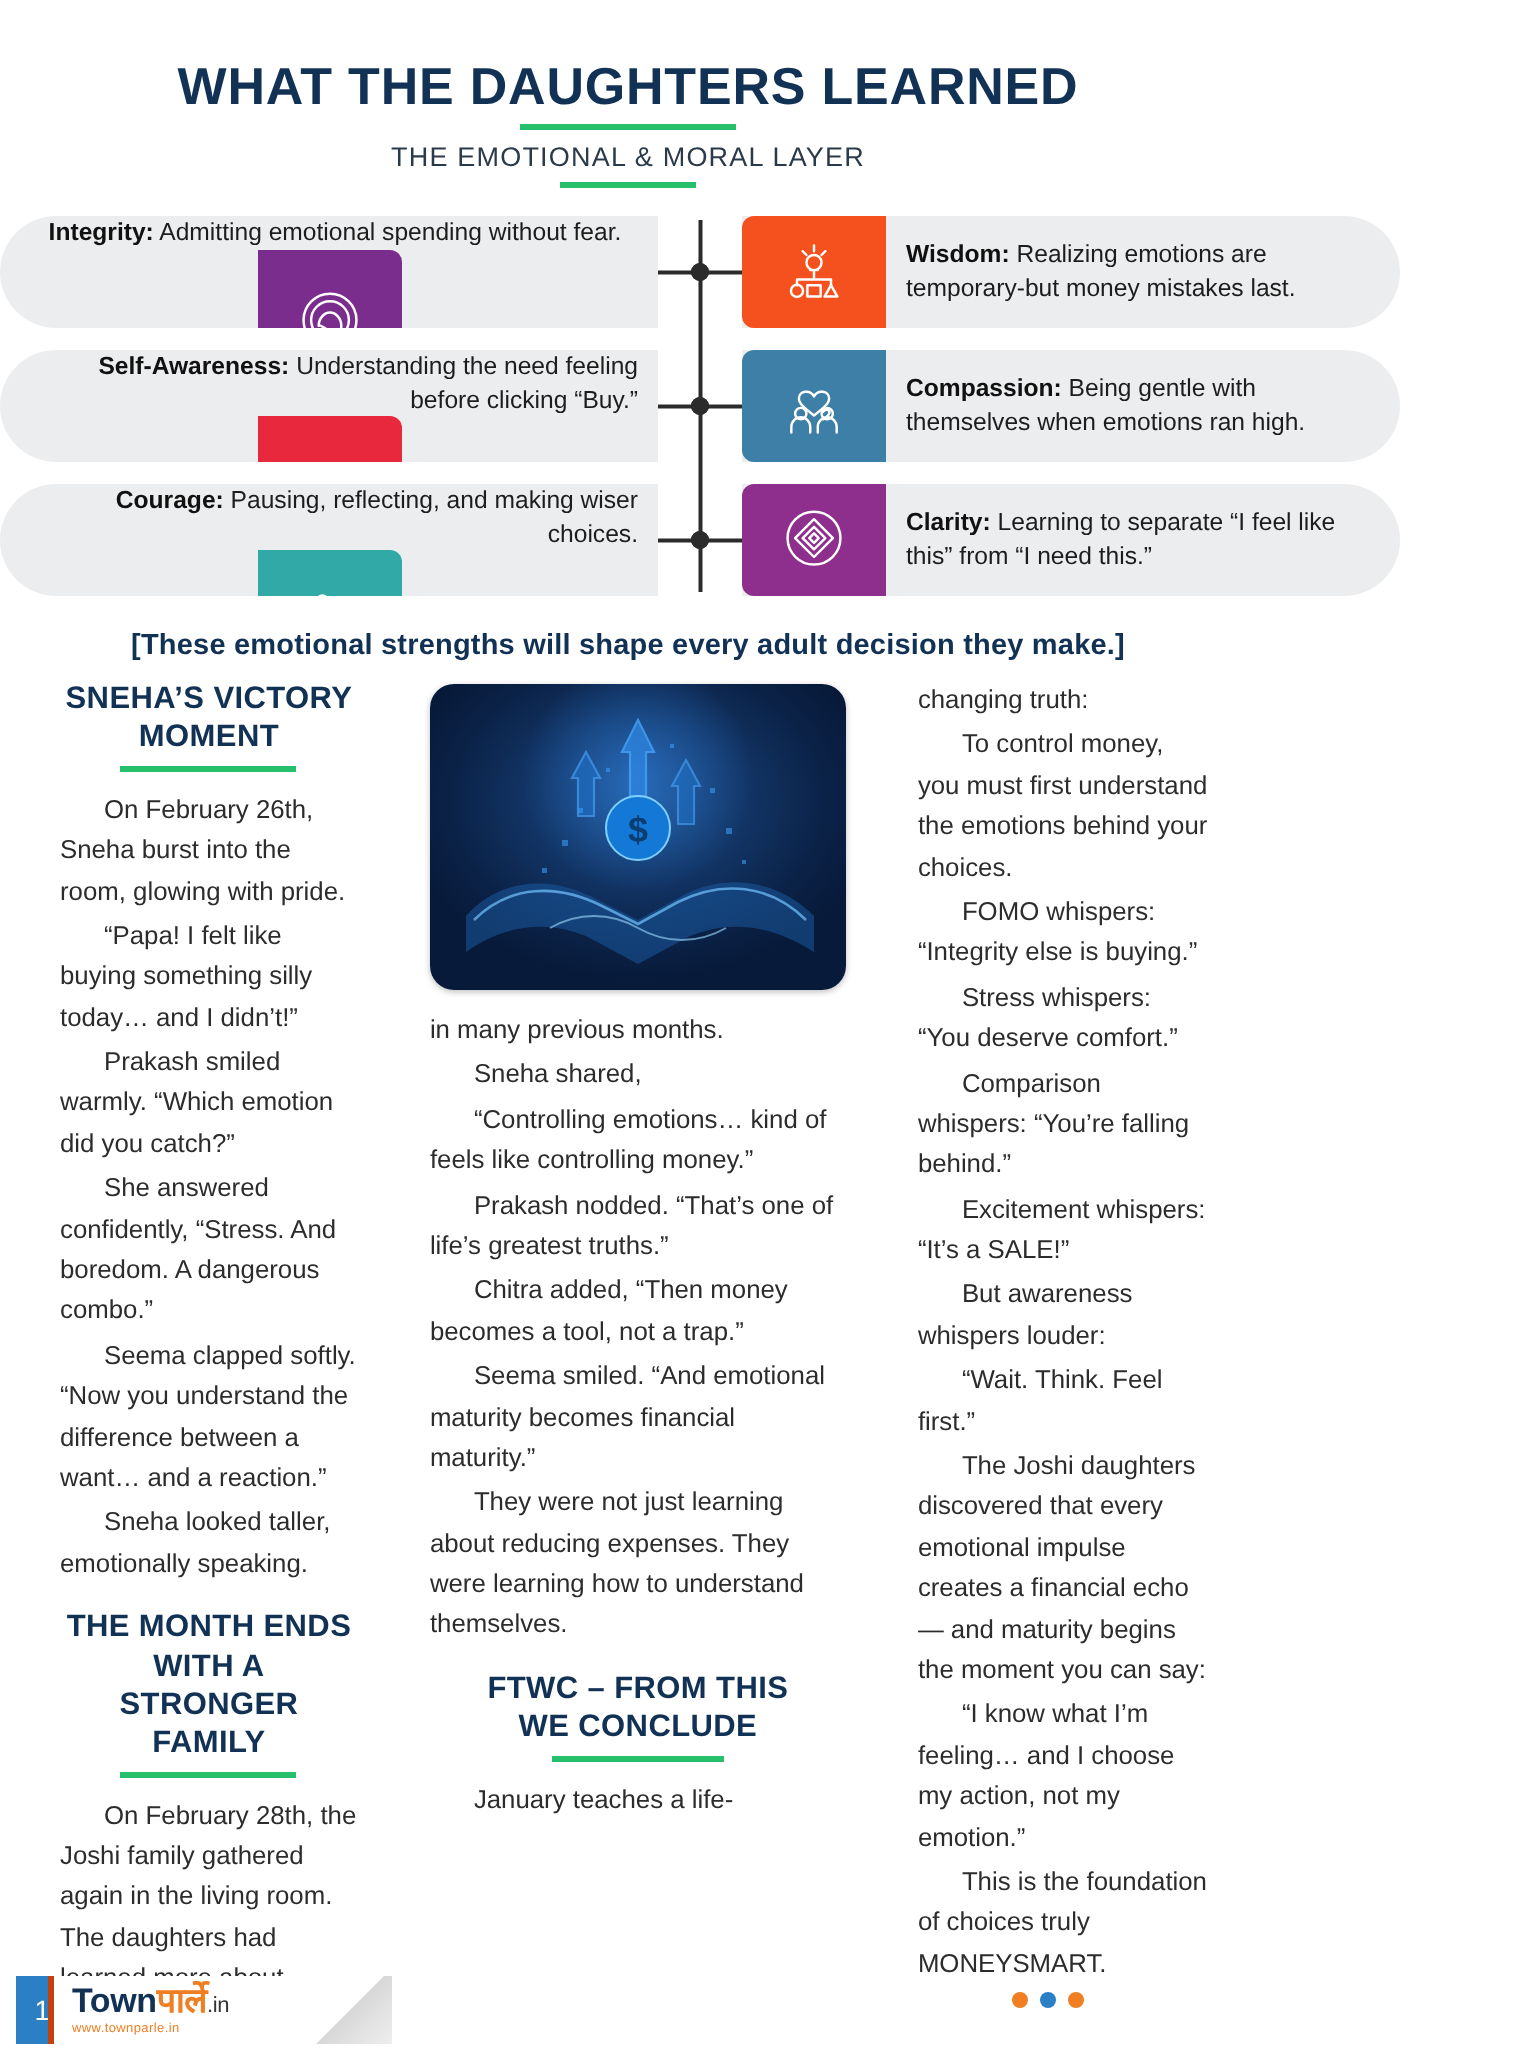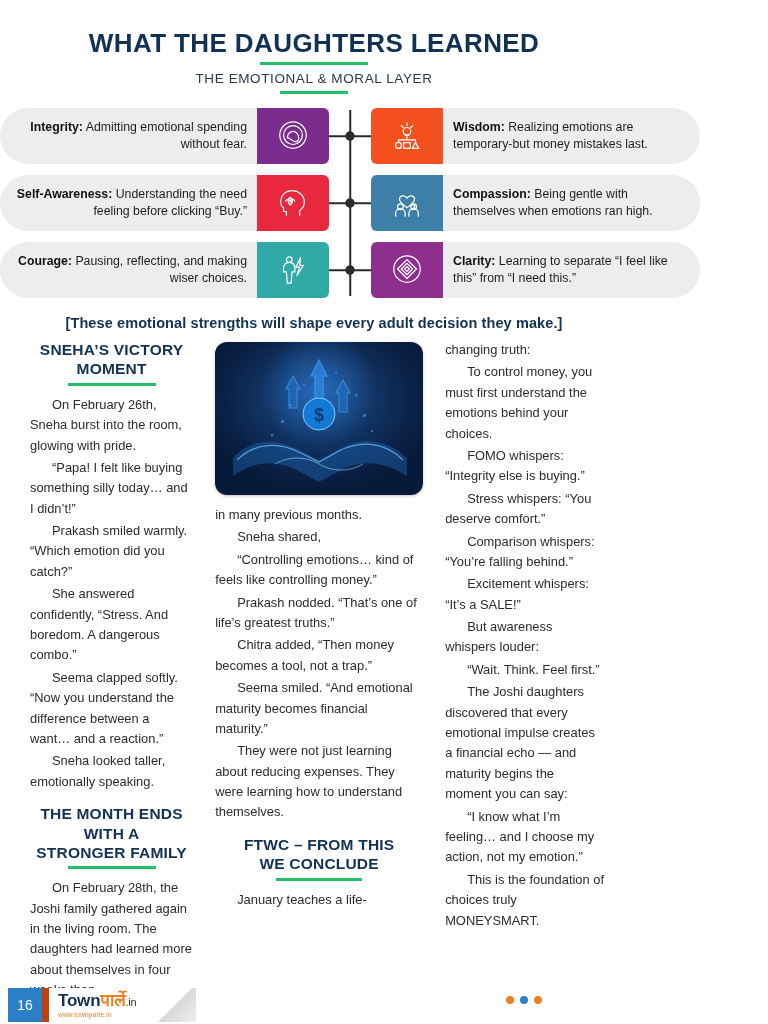--- a/index.html
+++ b/index.html
@@ -40,21 +40,21 @@
   .row:last-child { margin-bottom: 0; }
 
   .half { position: relative; width: 50%; height: 56px; }
   .half.left { padding-right: 21px; }
   .half.right { padding-left: 21px; }
 
   .pill {
     position: relative; height: 56px; width: 100%;
     background:#ecedee; display:flex; align-items:center; overflow:hidden;
   }
-  .pill.l { border-radius: 28px 0 0 28px; flex-direction: row; }
+  .pill.l { border-radius: 28px 0 0 28px; flex-direction: column; }
   .pill.r { border-radius: 0 28px 28px 0; }
 
   .txt { flex: 1 1 auto; font-size: 12.3px; line-height: 1.35; color:#1d1d1d; }
   .pill.l .txt { text-align: right; padding: 0 10px 0 16px; }
   .pill.r .txt { text-align: left;  padding: 0 16px 0 10px; }
   .txt b { font-weight: bold; color:#111; }
 
   .badge {
     flex: 0 0 72px; width:72px; height:56px;
     display:flex; align-items:center; justify-content:center;
@@ -80,21 +80,21 @@
 
   
   .banner {
     text-align:center; margin-top: 17px;
     font-size: 14.5px; font-weight: bold; color:#123255; letter-spacing: .1px;
   }
 
   
   .cols {
     position:absolute; left: 30px; right: 24px; top: 340px; bottom: 56px;
-    display:flex; gap: 22px;
+    display:flex; gap: 36px;
   }
   .col { width: 230px; }
   .col.mid { width: 232px; }
   .col.right { width: 224px; }
 
   .sec-title {
     text-align:center; color:#123255; font-weight:bold;
     font-size: 15.5px; line-height: 1.25; text-transform: uppercase;
     letter-spacing: .2px;
   }
@@ -123,22 +123,22 @@
   .hero svg { position:absolute; inset:0; width:100%; height:100%; }
 
   
   .footer { position:absolute; left:0; bottom:0; width:768px; height:46px; }
   .pagenum {
     position:absolute; left:8px; bottom:2px; width:34px; height:34px;
     background:#2b7fc4; color:#fff; font-size:14px;
     display:flex; align-items:center; justify-content:center;
   }
   .logobar {
-    position:absolute; left:42px; bottom:2px; height:34px; width:150px;
-    background:#fff; border-left:7px solid #c2410c;
+    position:absolute; left:24px; bottom:2px; height:34px; width:150px;
+    background:#fff; border-left:3px solid #c2410c;
     display:flex; flex-direction:column; justify-content:center; padding-left:9px;
   }
   .logobar .l1 { font-size:17px; font-weight:bold; color:#123255; line-height:1; letter-spacing:-.2px; }
   .logobar .l1 .dev { color:#f07e22; }
   .logobar .l1 .tld { color:#333; font-size:11px; font-weight:normal; }
   .logobar .l2 { font-size:6.5px; color:#f07e22; margin-top:2px; letter-spacing:.2px; }
   .fold {
     position:absolute; left:150px; bottom:2px; width:46px; height:34px;
     background: linear-gradient(135deg,#ffffff 0%, #ffffff 52%, #d8d8d8 53%, #eeeeee 100%);
   }

